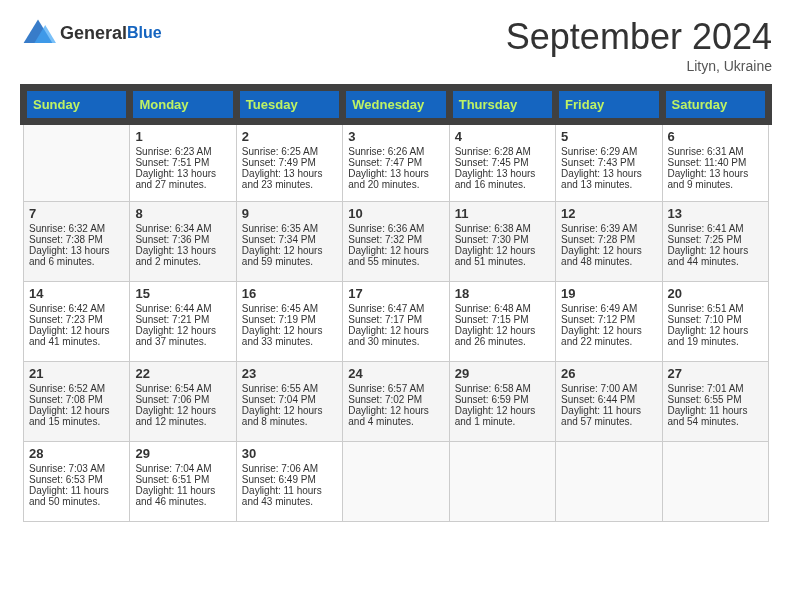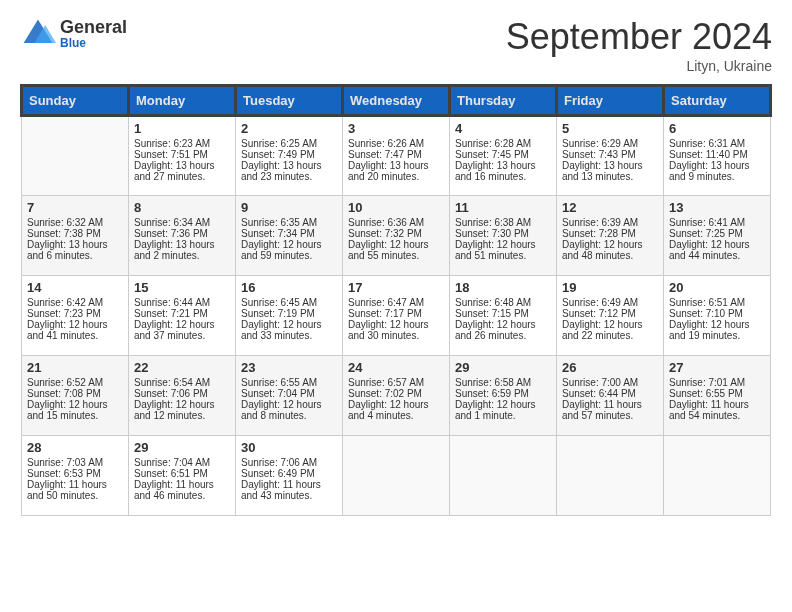--- a/index.html
+++ b/index.html
@@ -21,30 +21,30 @@
       justify-content: space-between;
       align-items: flex-start;
       margin-bottom: 10px;
     }
     .logo {
       display: flex;
       align-items: center;
     }
     .logo-text {
       display: flex;
-      flex-direction: column;
+      flex-direction: row;
       line-height: 1.1;
     }
     .logo-general {
       font-size: 18px;
       font-weight: bold;
       color: #333;
     }
     .logo-blue {
-      font-size: 12px;
+      font-size: 16px;
       font-weight: bold;
       color: #1565c0;
     }
     .logo-icon {
       width: 36px;
       height: 36px;
       margin-right: 4px;
     }
     .title-area {
       text-align: right;
@@ -58,26 +58,26 @@
       font-size: 14px;
       color: #555;
     }
     .calendar-table {
       width: 100%;
       border-collapse: collapse;
       table-layout: fixed;
     }
     .calendar-table th {
       background: #1565c0;
-      color: #e5e5e5;
+      color: #bef264;
       text-align: left;
       padding: 6px 6px;
       font-size: 13px;
       font-weight: bold;
-      border: 3px solid #404040;
+      border: 7px solid #404040;
     }
     .calendar-table td {
       vertical-align: top;
       padding: 4px 5px;
       border: 1px solid #ccc;
       font-size: 10px;
       color: #333;
       height: 80px;
       background: #fff;
     }

